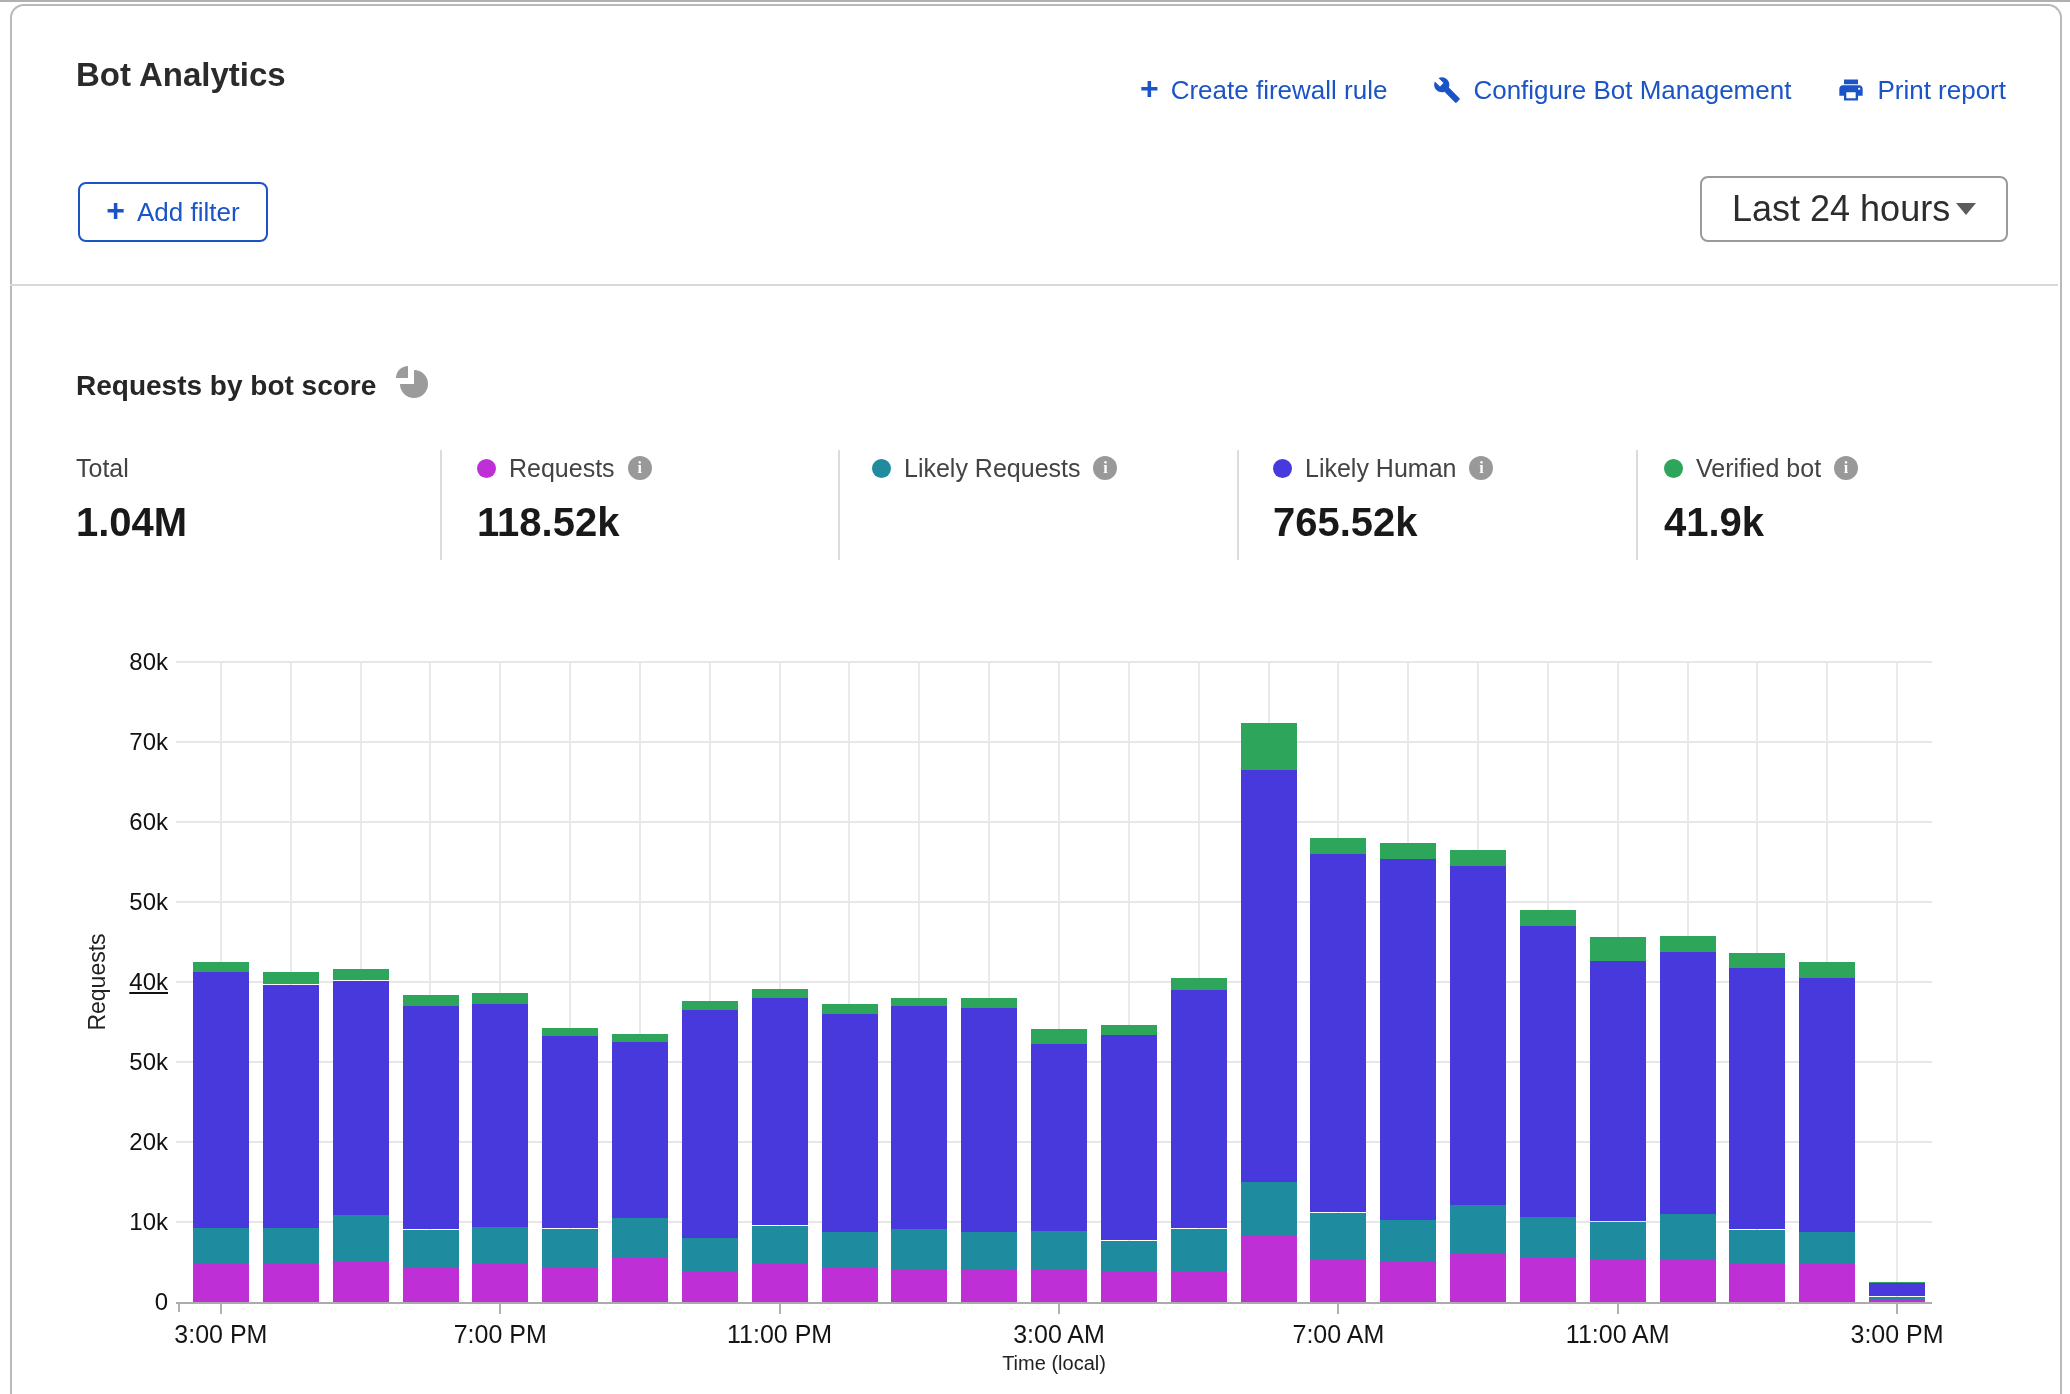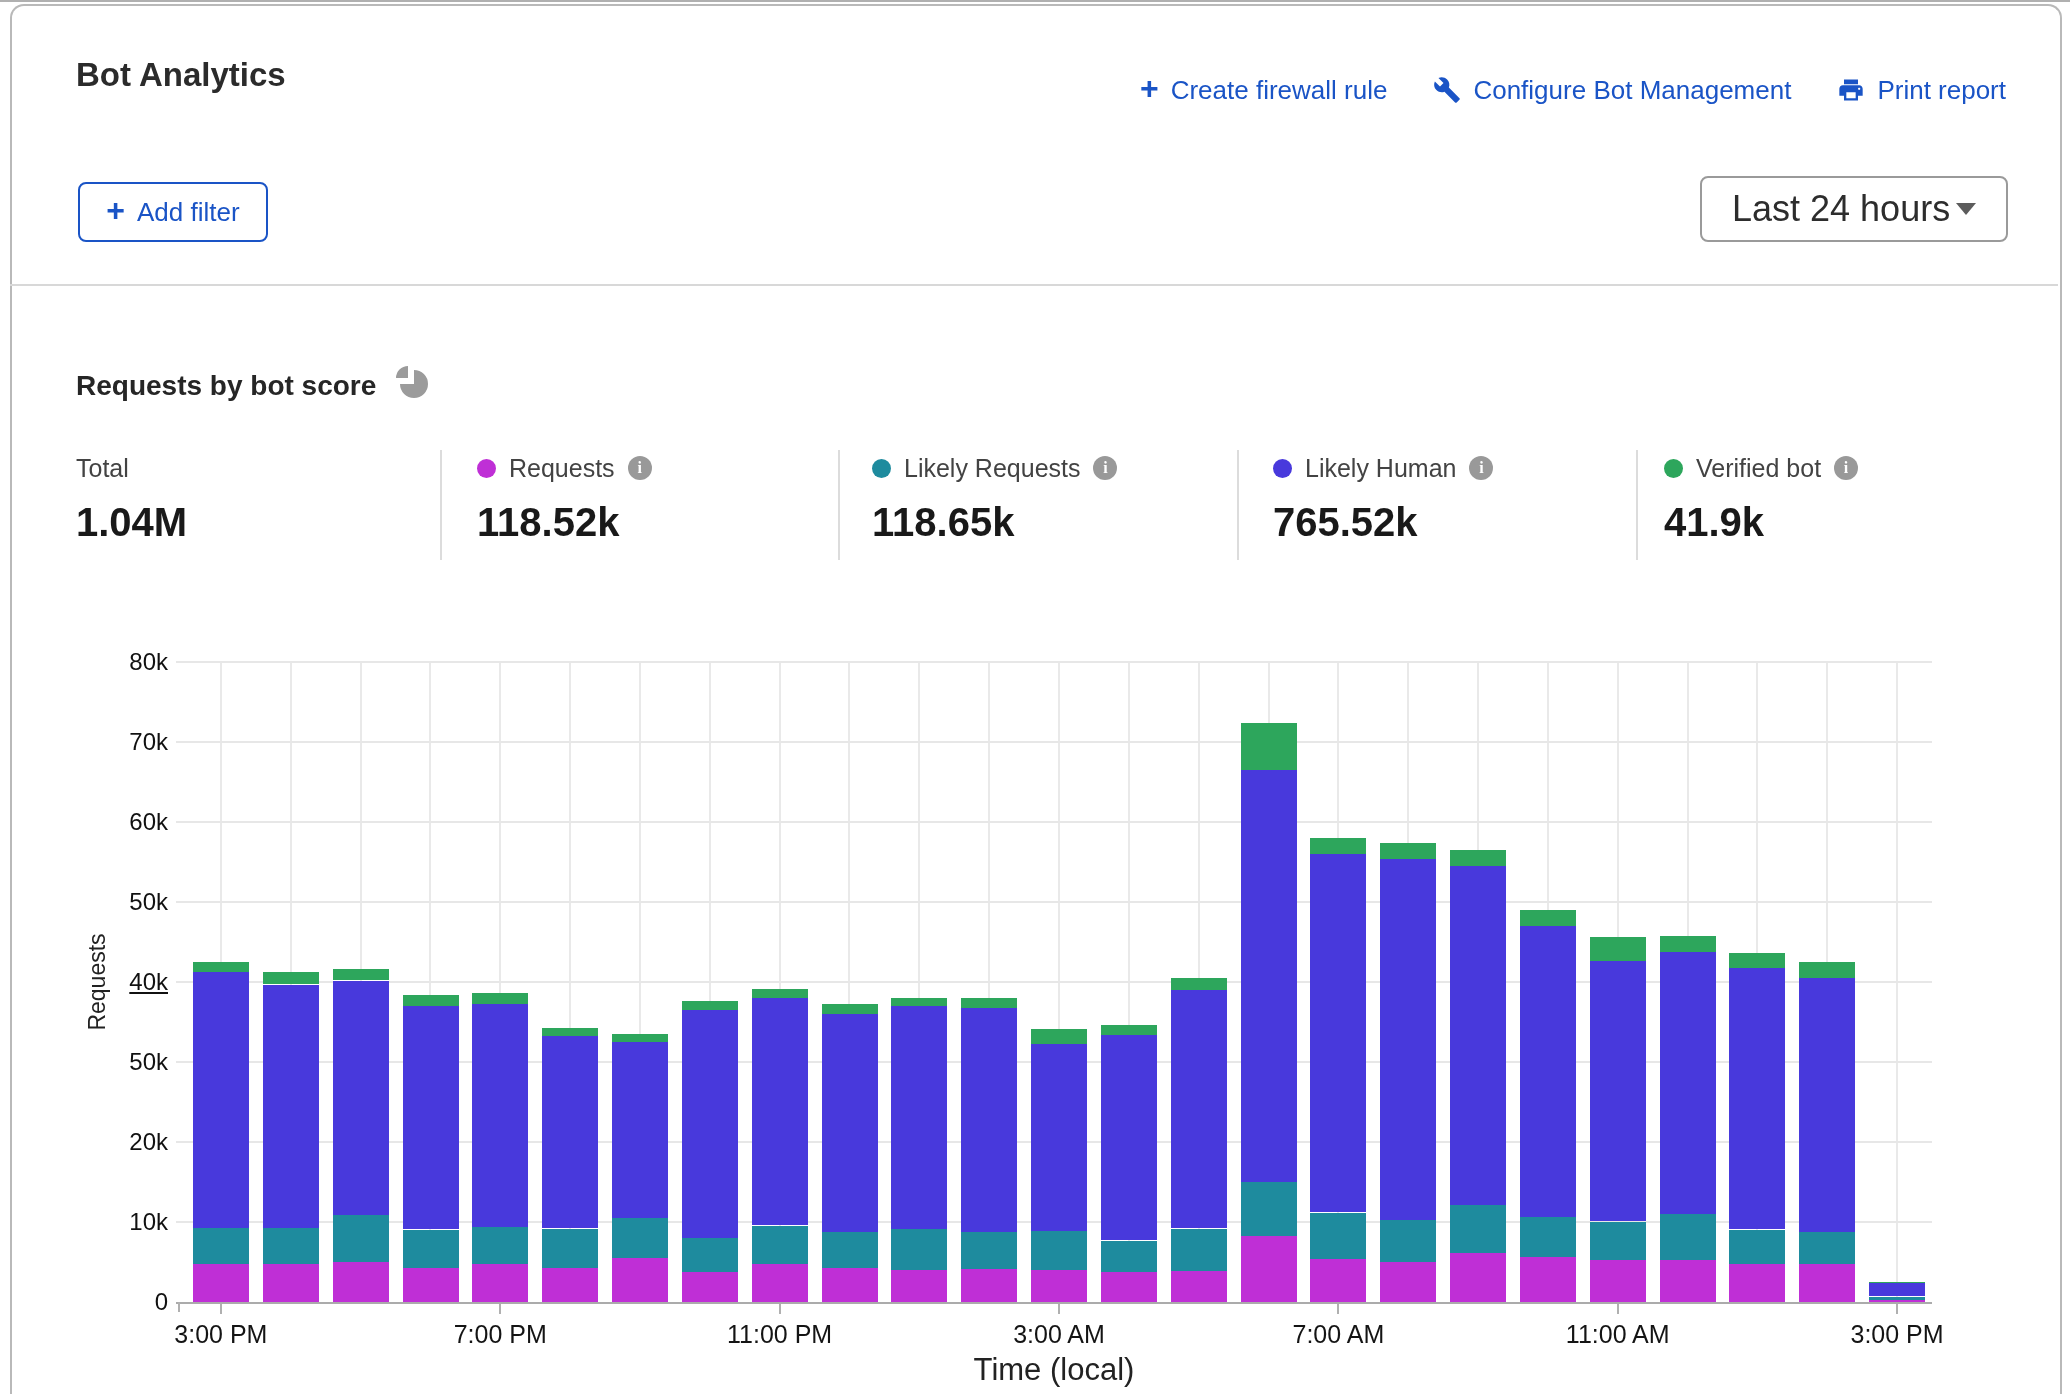--- a/index.html
+++ b/index.html
@@ -43,21 +43,21 @@
   .stat-divider{top:450px;width:2px;height:110px;background:#dcdcdc;}
   
   .gridline-h{position:absolute;height:2px;background:#e7e7e7;}
   .gridline-v{position:absolute;width:2px;background:#e9e9e9;}
   .axis-baseline{position:absolute;height:2px;background:#ababab;}
   .y-tick-label{position:absolute;width:80px;text-align:right;font-size:24px;color:#111;}
   .x-tick-label{position:absolute;width:160px;text-align:center;font-size:25px;color:#141414;}
   .x-tick-mark{position:absolute;width:2px;height:10px;background:#b0b0b0;}
   .bar-seg{position:absolute;}
   .y-axis-title{position:absolute;font-size:23px;color:#222;transform:translate(-50%,-50%) rotate(-90deg);white-space:nowrap;}
-  .x-axis-title{position:absolute;font-size:31px;color:#222;transform:translateX(-50%);white-space:nowrap;text-align:right;}
+  .x-axis-title{position:absolute;font-size:20px;color:#222;transform:translateX(-50%);white-space:nowrap;text-align:right;}
 </style>
 </head>
 <body>
 
 <div class="abs top-hairline"></div>
 <div class="abs card"></div>
 
 <div class="abs page-title">Bot Analytics</div>
 
 <div class="abs header-actions">
@@ -122,21 +122,20 @@
   <div class="stat-value">118.52k</div>
 </div>
 
 <div class="abs stat-divider" style="left:838px;"></div>
 <div class="abs stat-col" style="left:872px;">
   <div class="stat-head">
     <span class="stat-dot" style="background: rgb(30, 139, 158);"></span>
     <span class="stat-label">Likely Requests</span>
     <span class="info-icon">i</span>
   </div>
-  <div class="stat-value">118.65k</div>
 </div>
 
 <div class="abs stat-divider" style="left:1237px;"></div>
 <div class="abs stat-col" style="left:1273px;">
   <div class="stat-head">
     <span class="stat-dot" style="background: rgb(72, 57, 220);"></span>
     <span class="stat-label">Likely Human</span>
     <span class="info-icon">i</span>
   </div>
   <div class="stat-value">765.52k</div>

